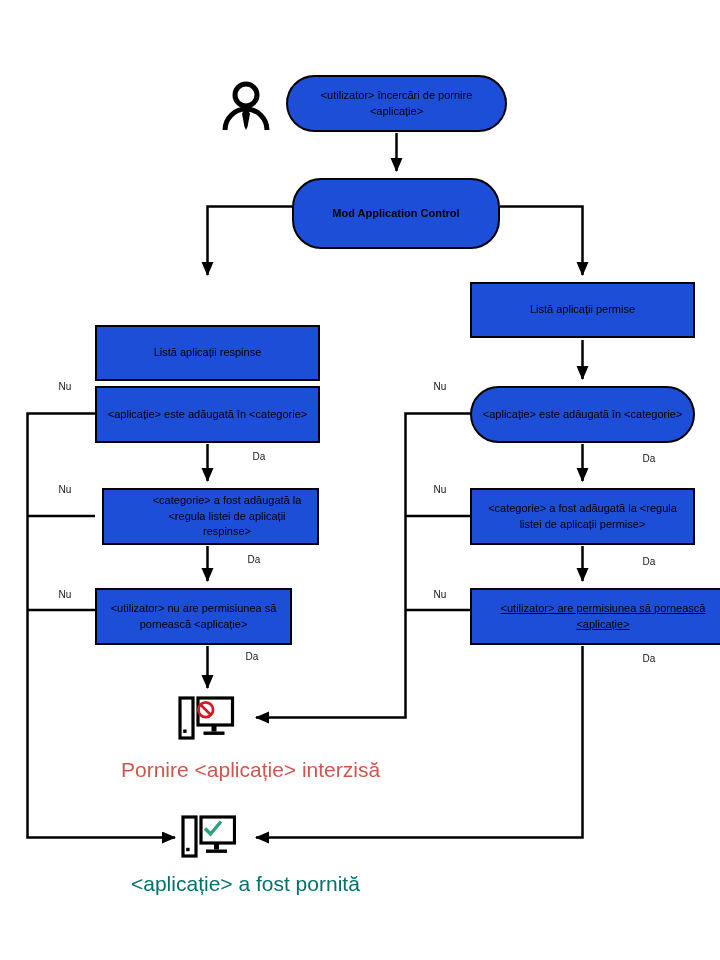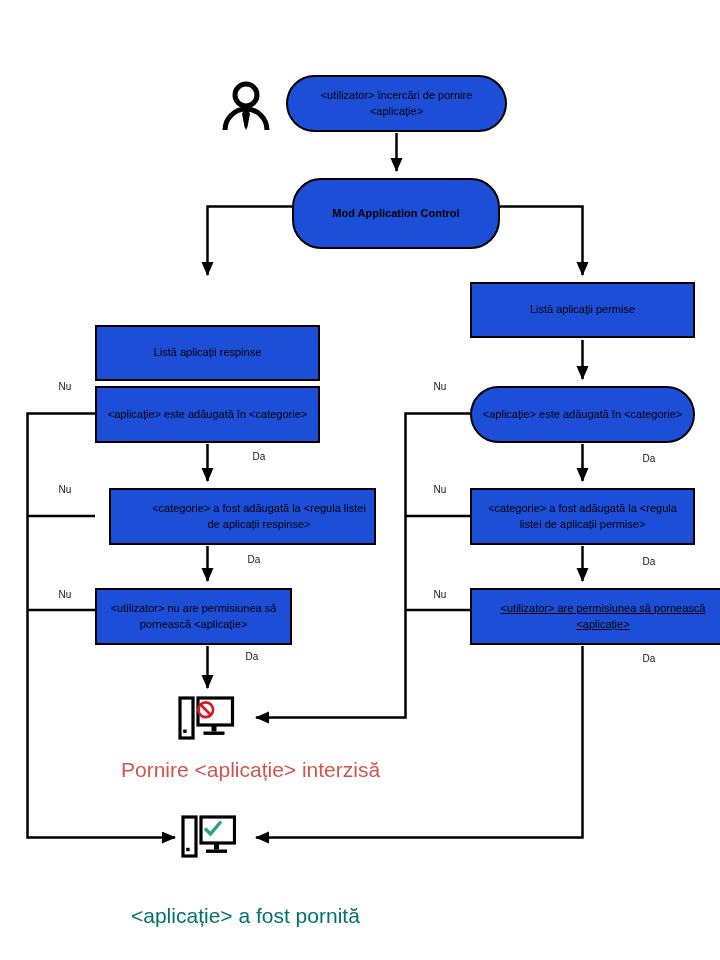--- a/index.html
+++ b/index.html
@@ -15,21 +15,21 @@
     border:2.5px solid var(--node_border,#000);
     background:#1d4ed8; color:#000;
     display:flex; align-items:center; justify-content:center;
     text-align:center; font-size:11px; line-height:1.4; padding:4px 7px;
   }
   .pill { border-radius:29px; }
   #n-start  { left:286px; top:75px;  width:221px; height:57px; }
   #n-mod    { left:292px; top:178px; width:208px; height:71px;font-weight:bold; }
   #n-left1  { left:95px;  top:282px; width:225px; height:56px;margin-top:43px; }
   #n-left2  { left:95px;  top:386px; width:225px; height:57px; }
-  #n-left3  { left:109px;  top:488px; width:267px; height:57px;padding-left:40px; }
+  #n-left3  { left:102px;  top:488px; width:217px; height:57px;padding-left:40px; }
   #n-left4  { left:95px;  top:588px; width:197px; height:57px; }
   #n-right1 { left:470px; top:282px; width:225px; height:56px; }
   #n-right2 { left:470px; top:386px; width:225px; height:57px; }
   #n-right3 { left:470px; top:488px; width:225px; height:57px; }
   #n-right4 { left:470px; top:588px; width:266px; height:57px;text-decoration:underline; }
   .lbl {
     position:absolute; width:38px; text-align:center;
     font-size:10px; color:#151515;
   }
   #nu-l1 { left:46px;  top:381px; }  #nu-l2 { left:46px;  top:484px; }
@@ -39,21 +39,21 @@
   #da-l1 { left:240px; top:451px; }  #da-l2 { left:235px; top:554px; }
   #da-l3 { left:233px; top:651px; }
   #da-r1 { left:630px; top:453px; }  #da-r2 { left:630px; top:556px; }
   #da-r3 { left:630px; top:653px; }
   .icon { position:absolute; }
   #icon-user    { left:221px; top:76px;  }
   #icon-blocked { left:177px; top:695px; }
   #icon-started { left:180px; top:814px; }
   .caption { position:absolute; font-size:21px; white-space:nowrap; }
   #cap-blocked { left:121px; top:758px; color:var(--blocked_text,#d0554d); }
-  #cap-started { left:131px; top:872px; color:var(--started_text,#00726a);margin-top:32px; }
+  #cap-started { left:131px; top:872px; color:var(--started_text,#00726a); }
 </style>
 </head>
 <body>
 
 <div class="stage">
 
   <svg class="wires" width="720" height="960" viewBox="0 0 720 960">
     <defs>
       <marker id="ah" markerUnits="userSpaceOnUse" markerWidth="16" markerHeight="14" refX="13" refY="6" orient="auto">
         <path d="M0,0 L14,6 L0,12 Z" style="fill:var(--line,#000);"></path>

